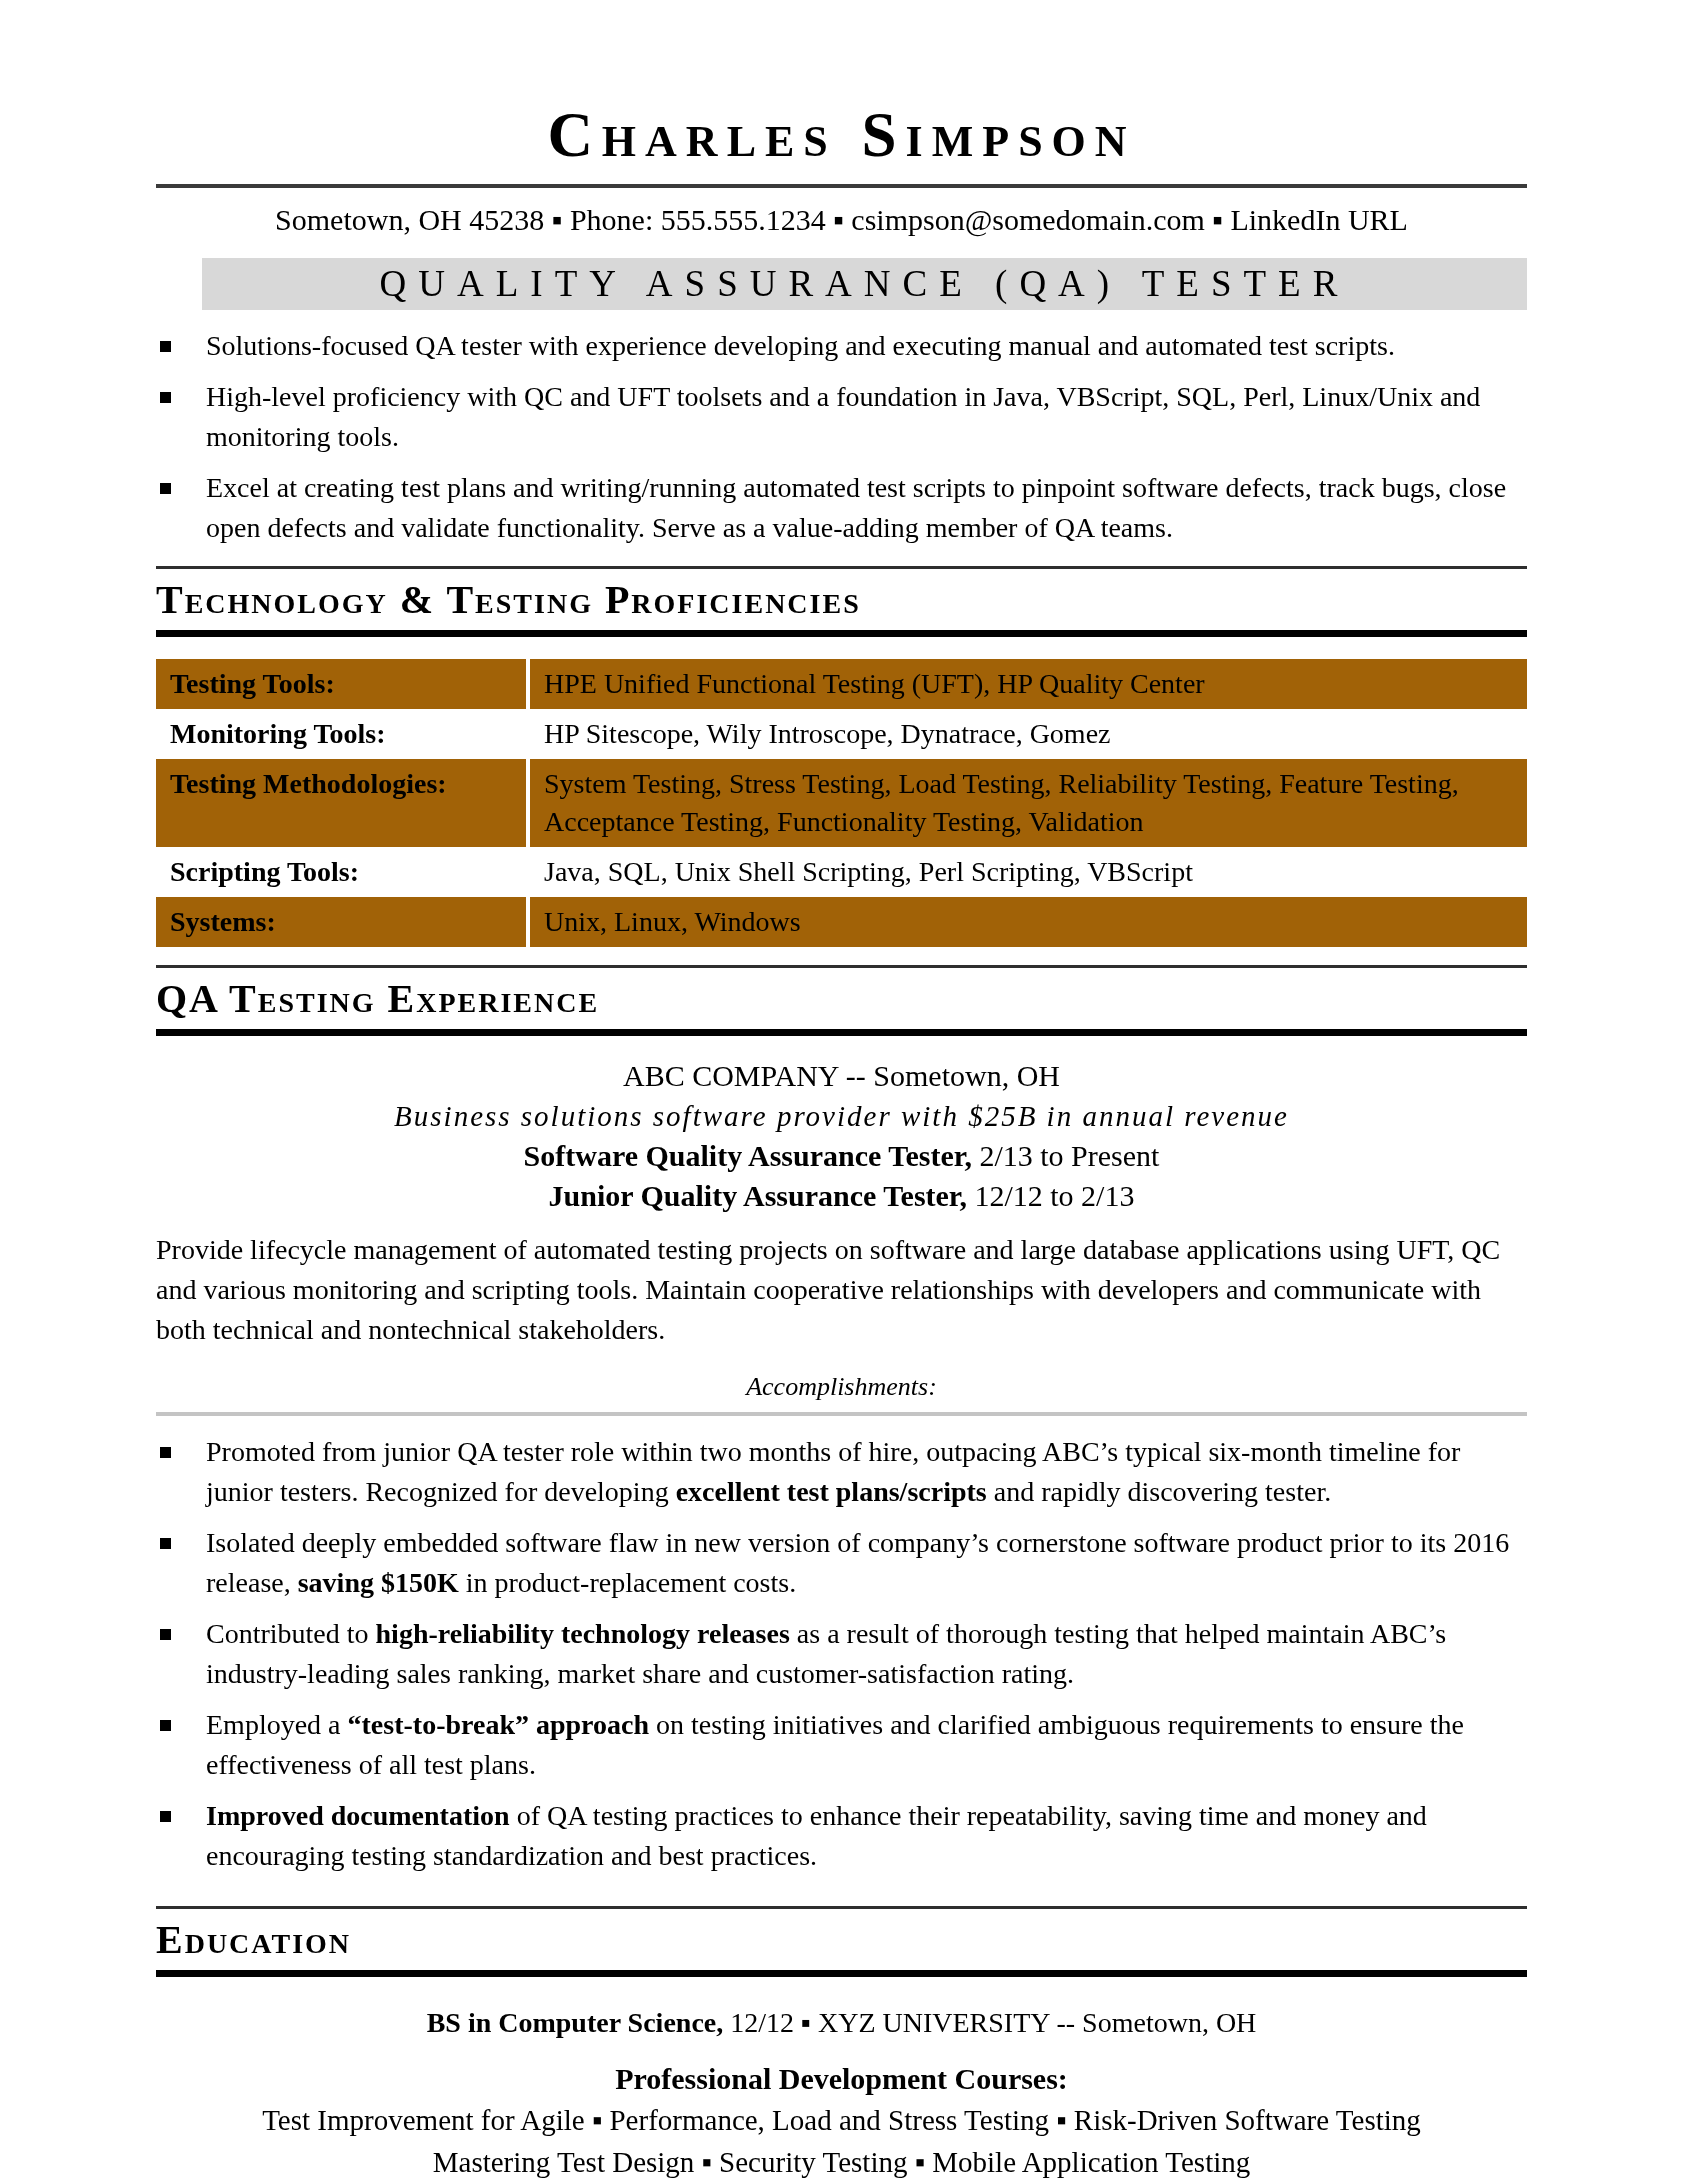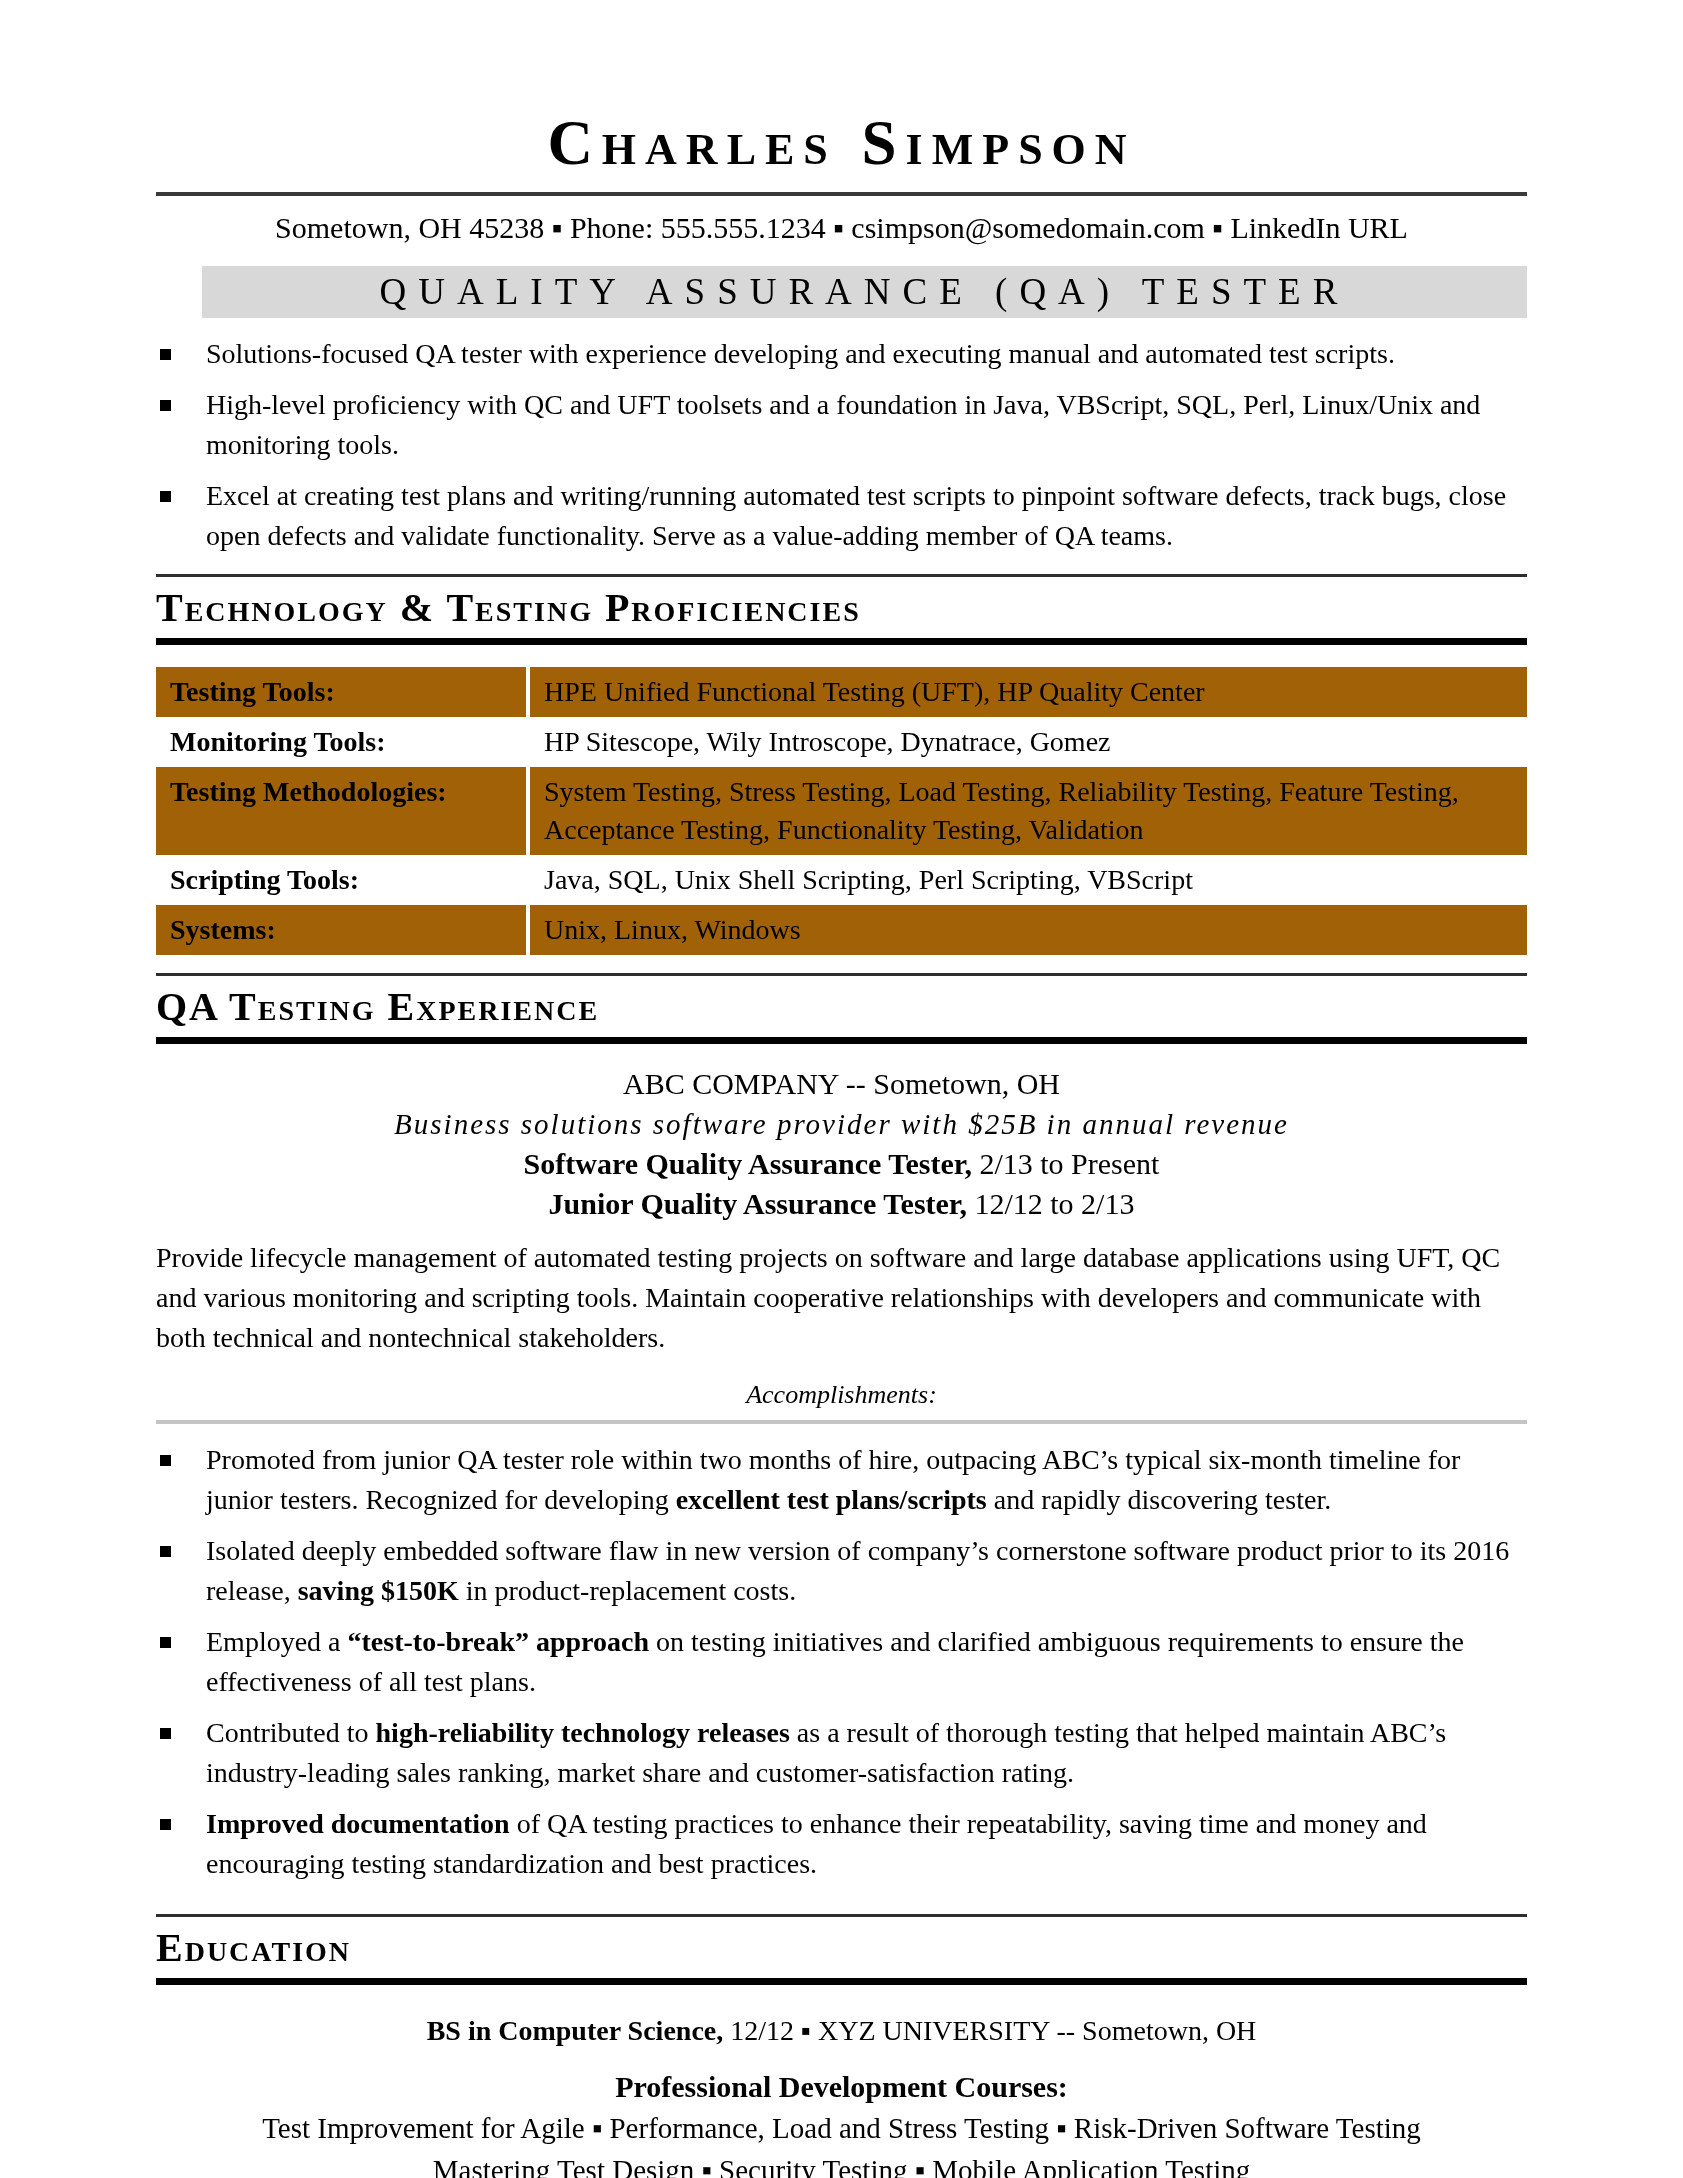--- a/index.html
+++ b/index.html
@@ -1,19 +1,19 @@
 <!DOCTYPE html>
 <html><head>
 <meta charset="utf-8">
 <style>
   html,body{margin:0;padding:0;background:#ffffff;}
   .page{
     width:1683px;height:2178px;background:#ffffff;overflow:hidden;
     font-family:"Liberation Serif","DejaVu Serif",serif;color:#000;
-    box-sizing:border-box;padding:8px 156px;position:relative;
+    box-sizing:border-box;padding:0 156px;position:relative;
   }
   
   .name{
     text-align:center;font-size:63px;font-variant:small-caps;
     letter-spacing:9px;margin-top:97px;line-height:77px;font-weight:600;
   }
   .name-rule{height:4px;background:#3a3a3a;margin-top:10px;}
   .contact{text-align:center;font-size:30px;margin-top:12px;line-height:40px;}
   .title-bar{
     margin-top:18px;background:#d8d8d8;text-align:center;
@@ -137,25 +137,25 @@
     <li>
       <span class="sq"></span>
       <span><span>Promoted from junior QA tester role within two months of hire, outpacing ABC’s typical six-month timeline for junior testers. Recognized for developing </span><span class="b">excellent test plans/scripts</span><span> and rapidly discovering tester.</span></span>
     </li>
     <li>
       <span class="sq"></span>
       <span><span>Isolated deeply embedded software flaw in new version of company’s cornerstone software product prior to its 2016 release, </span><span class="b">saving $150K</span><span> in product-replacement costs.</span></span>
     </li>
     <li>
       <span class="sq"></span>
-      <span><span>Employed a </span><span class="b">“test-to-break” approach</span><span> on testing initiatives and clarified ambiguous requirements to ensure the effectiveness of all test plans.</span></span>
+      <span><span>Contributed to </span><span class="b">high-reliability technology releases</span><span> as a result of thorough testing that helped maintain ABC’s industry-leading sales ranking, market share and customer-satisfaction rating.</span></span>
     </li>
     <li>
       <span class="sq"></span>
-      <span><span>Contributed to </span><span class="b">high-reliability technology releases</span><span> as a result of thorough testing that helped maintain ABC’s industry-leading sales ranking, market share and customer-satisfaction rating.</span></span>
+      <span><span>Employed a </span><span class="b">“test-to-break” approach</span><span> on testing initiatives and clarified ambiguous requirements to ensure the effectiveness of all test plans.</span></span>
     </li>
     <li>
       <span class="sq"></span>
       <span><span class="b">Improved documentation</span><span> of QA testing practices to enhance their repeatability, saving time and money and encouraging testing standardization and best practices.</span></span>
     </li>
   </ul>
 
   <div class="sec-head" style="margin-top:30px;">
     <div class="rule-thin"></div>
     <h2>Education</h2>

